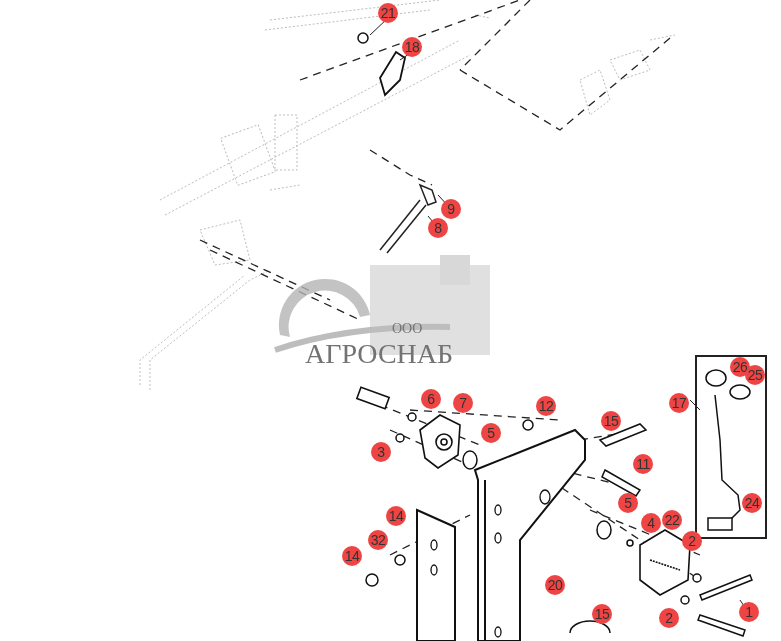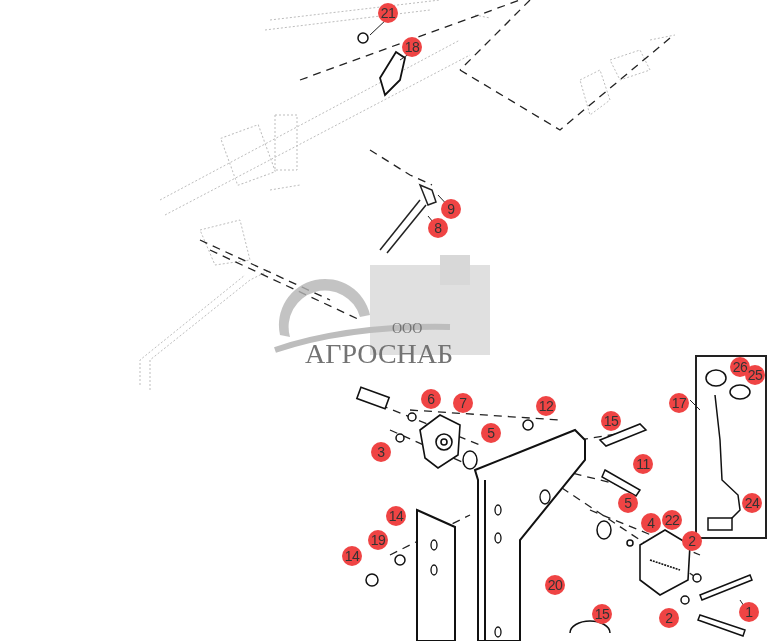--- a/index.html
+++ b/index.html
@@ -149,16 +149,16 @@
     <div class="callout" style="left: 730px; top: 357px;">26</div>
     <div class="callout" style="left: 745px; top: 365px;">25</div>
     <div class="callout" style="left: 701px; top: 493px; margin-left: 41px;">24</div>
     <div class="callout" style="left: 641px; top: 513px;">4</div>
     <div class="callout" style="left: 662px; top: 510px;">22</div>
     <div class="callout" style="left: 682px; top: 531px;">2</div>
     <div class="callout" style="left: 659px; top: 608px;">2</div>
     <div class="callout" style="left: 739px; top: 602px;">1</div>
     <div class="callout" style="left: 592px; top: 604px;">15</div>
     <div class="callout" style="left: 386px; top: 506px;">14</div>
-    <div class="callout" style="left: 368px; top: 530px;">19</div>
+    <div class="callout" style="left: 368px; top: 530px;">32</div>
     <div class="callout" style="left: 342px; top: 546px;">14</div>
     <div class="callout" style="left: 545px; top: 575px;">20</div>
   </div>
 
 </body></html>

